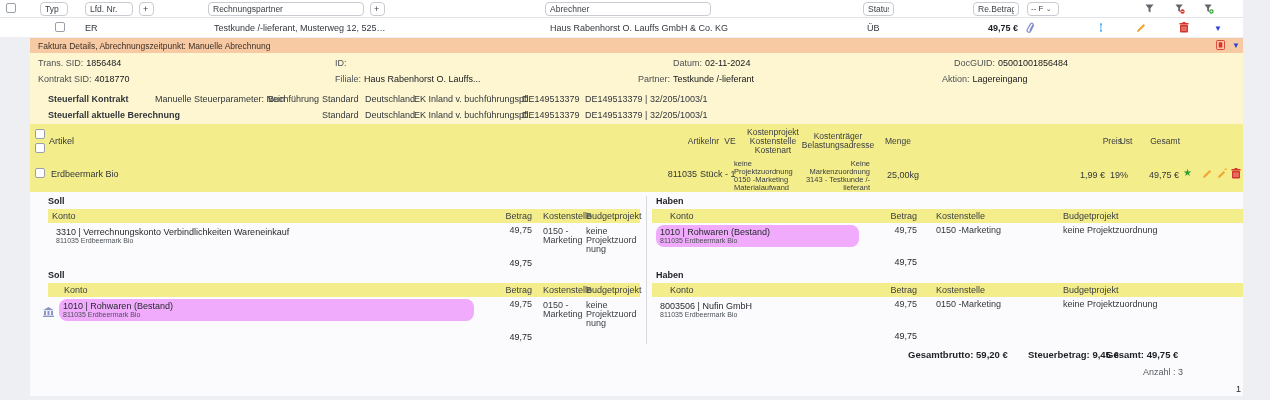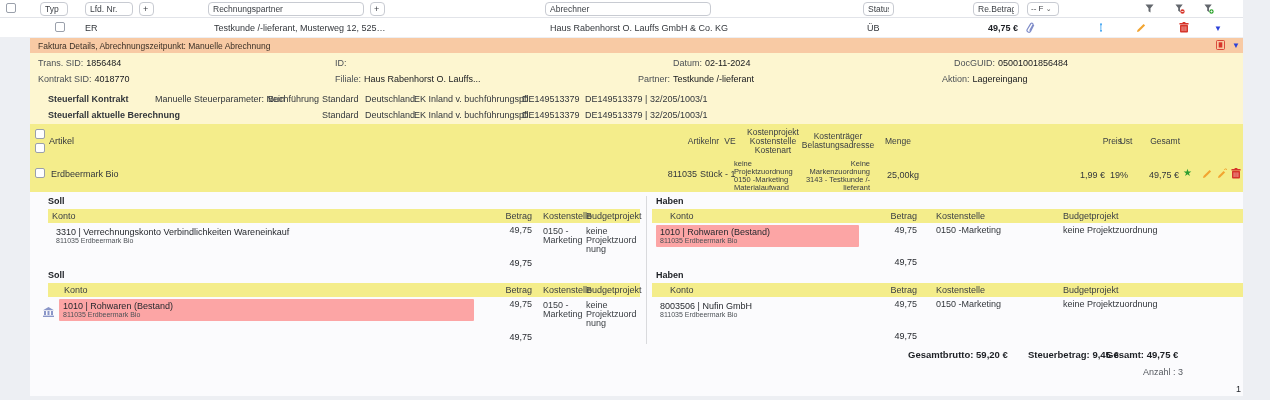--- a/index.html
+++ b/index.html
@@ -56,21 +56,21 @@
   .soll .lhead, .soll .lrow, .soll .ltotal { grid-template-columns:1fr 50px 48px 54px; }
   .haben .lhead, .haben .lrow, .haben .ltotal { grid-template-columns:221px 50px 140px 180px; }
   .c-betrag { text-align:right; padding-right:6px; }
   .c-konto { padding-left:4px; }
   .haben .lhead .c-konto { padding-left:18px; }
   .soll.indent .lhead .c-konto { padding-left:16px; }
   .c-kst { padding-left:5px; }
   .haben .c-kst { padding-left:13px; }
   .lrow { padding-top:2px; min-height:30px; }
   .konto-cell { position:relative; padding:2px 4px; line-height:10px; color:#26292e; }
-  .konto-cell.green { background:#fca5a5; margin-right:14px; border-radius:1px; }
+  .konto-cell.green { background:#f0abfc; margin-right:14px; border-radius:8px; }
   .soll.indent .konto-cell.green { margin-left:7px; }
   .lrow .wrap { white-space:normal; overflow-wrap:anywhere; line-height:9px; padding-top:2px; color:#3c4045; }
   .ltotal { margin-top:4px; color:#26292e; }
 
   
   .info-circle { width:11px; height:11px; border-radius:50%; background:#2d9bf0; color:#fff; font-size:8px; font-weight:bold;
                  text-align:center; line-height:11px; }
   .chevron { color:#2c41d8; font-size:8px; line-height:8px; }
   .star { color:#2f9e31; font-size:10px; line-height:10px; }
   .totals { font-weight:bold; font-size:9.5px; color:#1c1f24; }

